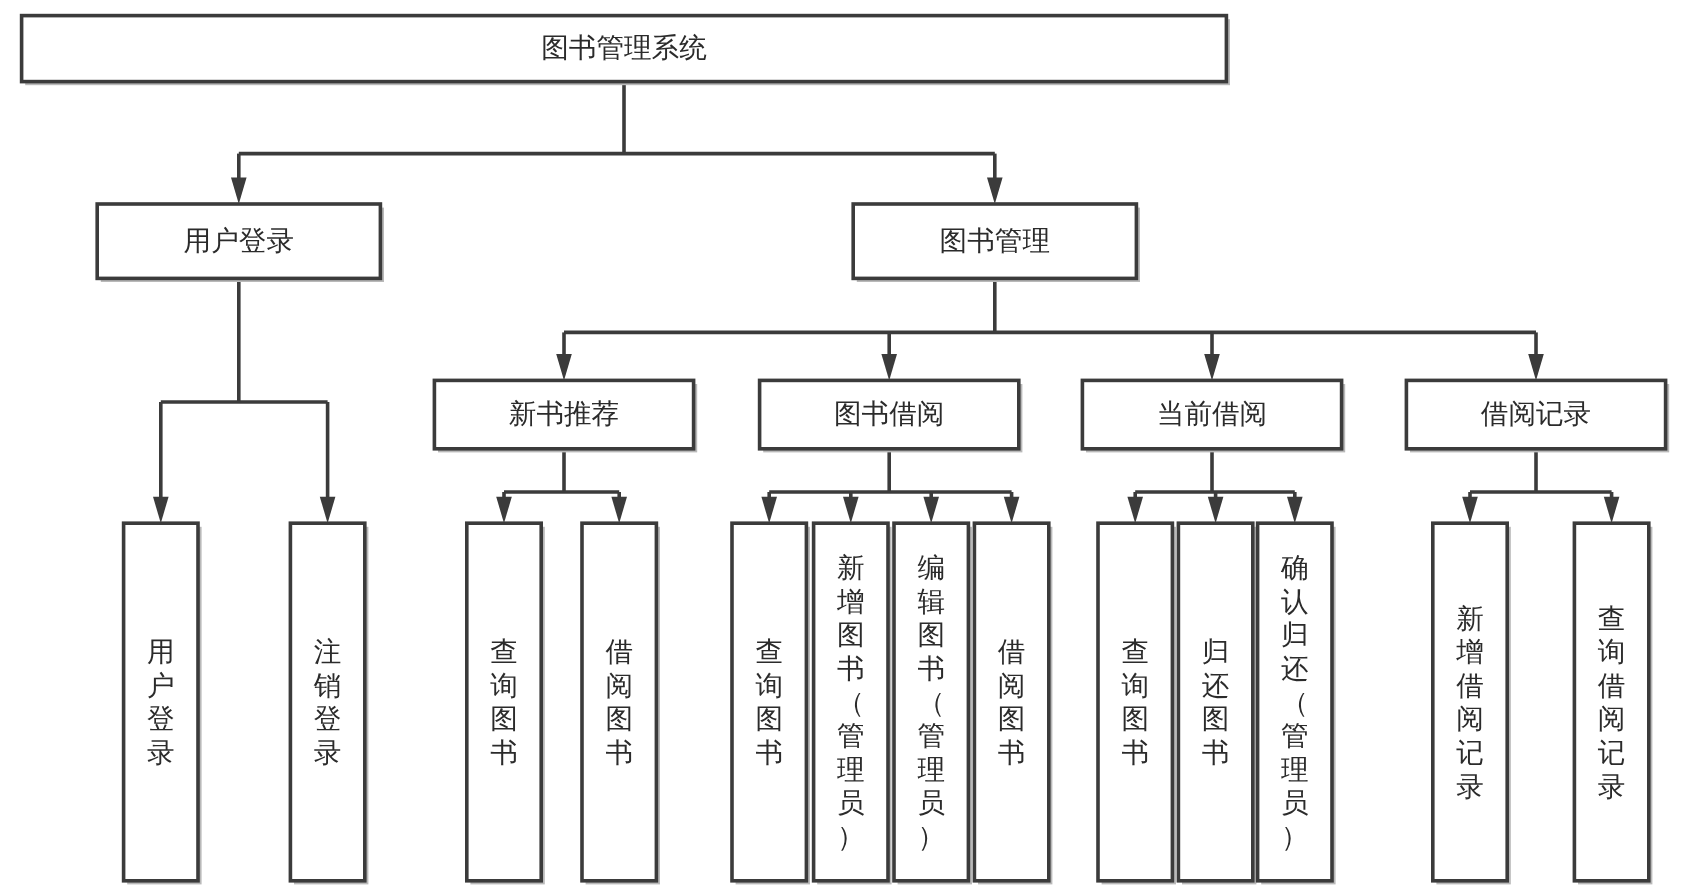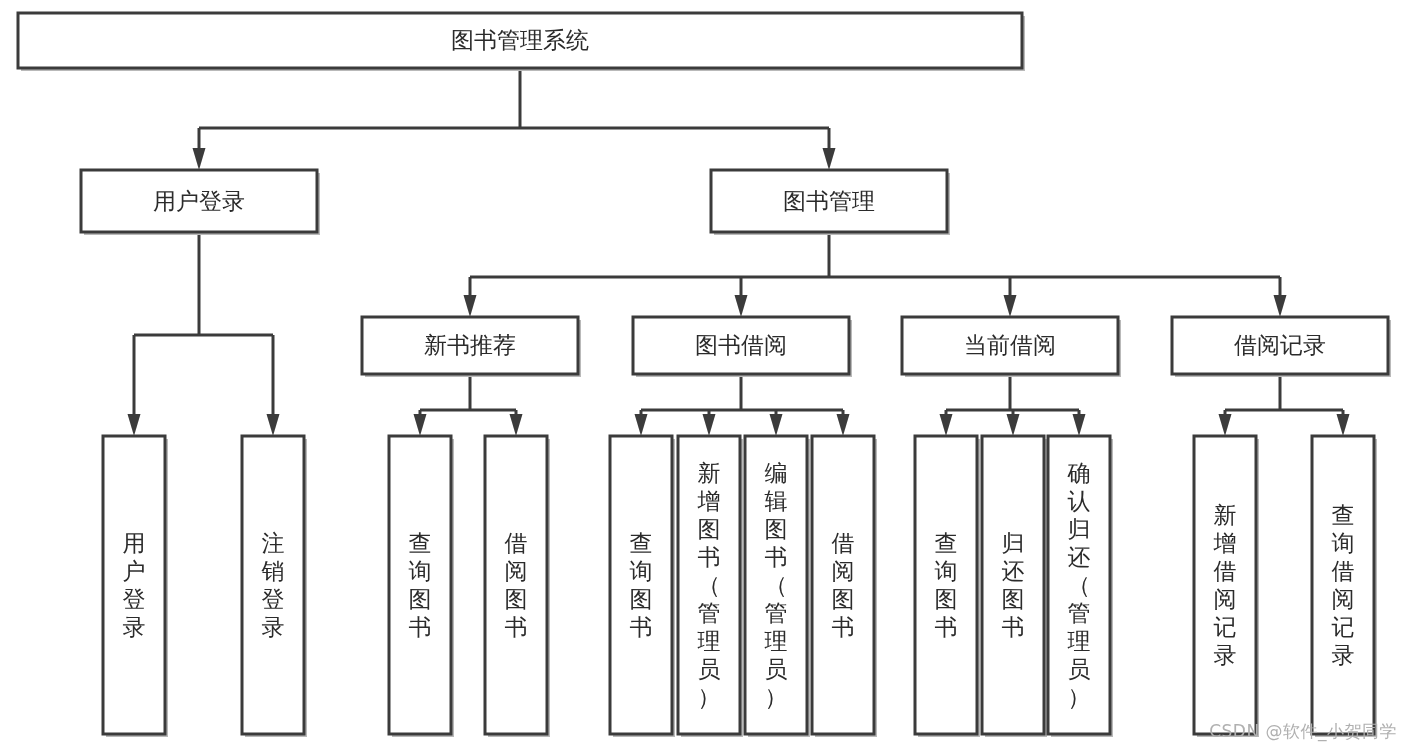--- a/index.html
+++ b/index.html
@@ -267,14 +267,13 @@
           <text x="1225" y="523" class="node-label-v"><tspan x="1225" dy="0">新</tspan><tspan x="1225" dy="28">增</tspan><tspan x="1225" dy="28">借</tspan><tspan x="1225" dy="28">阅</tspan><tspan x="1225" dy="28">记</tspan><tspan x="1225" dy="28">录</tspan></text>
         </g>
         <g>
           <rect x="1315" y="439" width="62" height="298" class="node-box-shadow"></rect>
           <rect x="1312" y="436" width="62" height="298" class="node-box"></rect>
           <text x="1343" y="523" class="node-label-v"><tspan x="1343" dy="0">查</tspan><tspan x="1343" dy="28">询</tspan><tspan x="1343" dy="28">借</tspan><tspan x="1343" dy="28">阅</tspan><tspan x="1343" dy="28">记</tspan><tspan x="1343" dy="28">录</tspan></text>
         </g>
       </g>
   </svg>
 
-  <div class="watermark-text">CSDN @软件_小贺同学</div>
 </div>
 
 </body></html>

